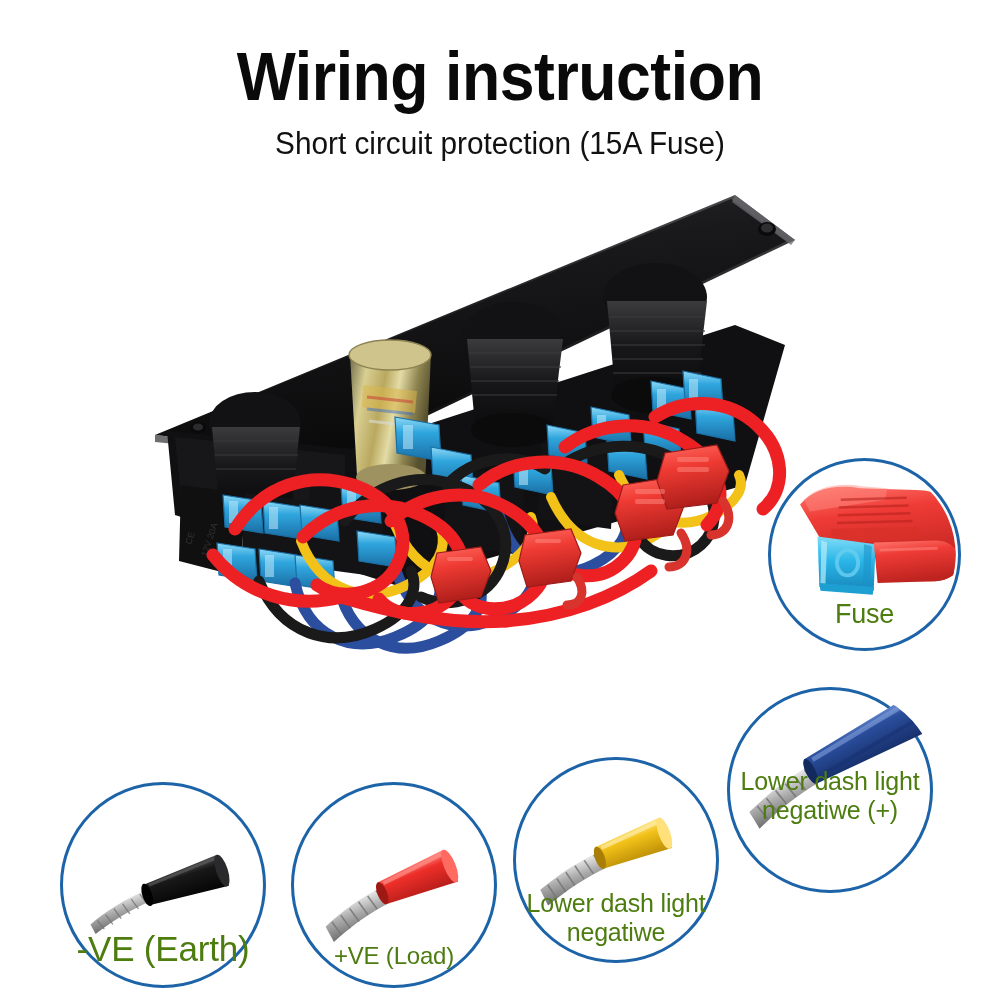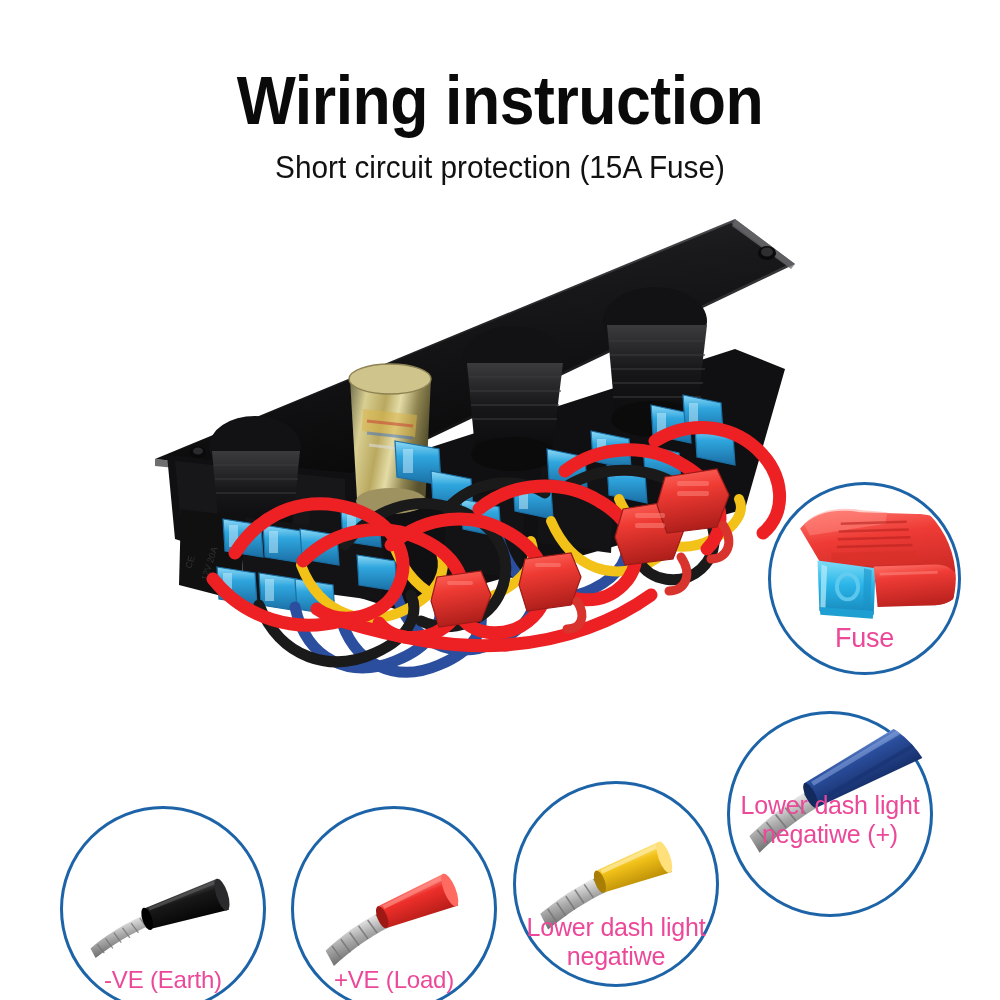--- a/index.html
+++ b/index.html
@@ -12,21 +12,20 @@
     height: 1000px;
     position: relative;
     overflow: hidden;
     font-family: "Liberation Sans", sans-serif;
     -webkit-font-smoothing: antialiased;
   }
   .stage {
     position: absolute;
     inset: 0;
     background: #ffffff;
-    margin-top: 24px;
   }
 
   
   .title {
     position: absolute;
     left: 0; right: 0;
     top: 42px;
     text-align: center;
     font-family: "Liberation Sans", sans-serif;
     font-weight: 700;
@@ -72,30 +71,30 @@
     pointer-events: none;
   }
   .callout-art svg { position:absolute; inset:0; width:100%; height:100%; overflow: visible;}
   .callout-label {
     position: absolute;
     left: -22px;
     right: -22px;
     text-align: center;
     font-size: 25px;
     line-height: 1.14;
-    color: #ec4899;
+    color: #4d7c0f;
     font-weight: 400;
     letter-spacing: -0.2px;
   }
 
   #callout-fuse { left: 768px; top: 458px; width: 193px; height: 193px; }
   #callout-fuse .callout-label { bottom: 18px; font-size: 27px; }
 
   #callout-earth { left: 60px; top: 782px; width: 206px; height: 206px; }
-  #callout-earth .callout-label { bottom: 16px; font-size: 24px; }
+  #callout-earth .callout-label { bottom: 16px; font-size: 35px; }
 
   #callout-load { left: 291px; top: 782px; width: 206px; height: 206px; }
   #callout-load .callout-label { bottom: 16px; font-size: 24px; }
 
   #callout-dashneg { left: 513px; top: 757px; width: 206px; height: 206px; }
   #callout-dashneg .callout-label { bottom: 14px; font-size: 25px; }
 
   #callout-dashpos { left: 727px; top: 687px; width: 206px; height: 206px; }
   #callout-dashpos .callout-label { bottom: 66px; font-size: 25px; }
 </style>

